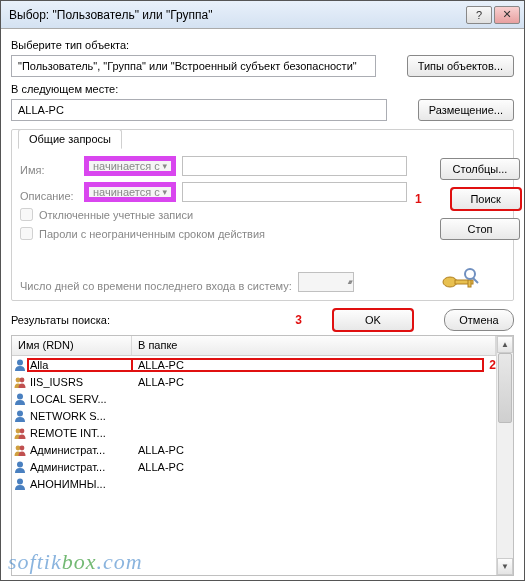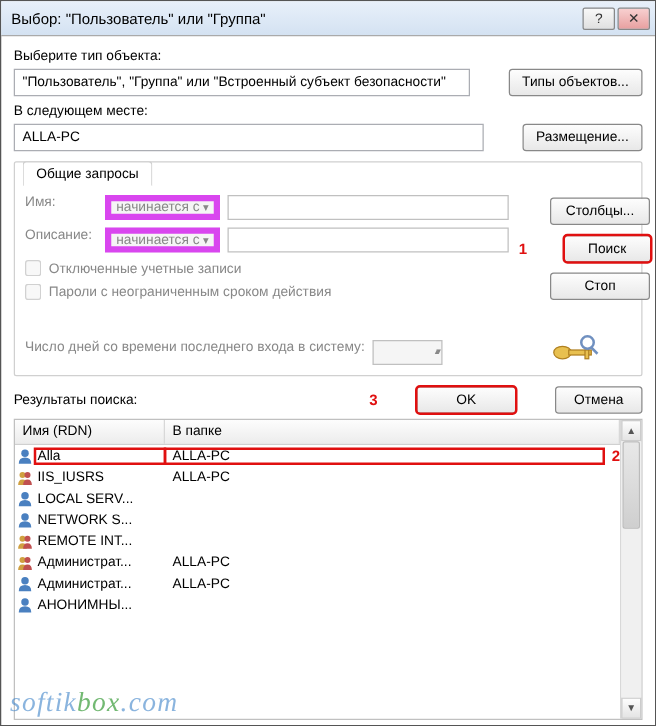--- a/index.html
+++ b/index.html
@@ -76,21 +76,21 @@
   background: #fff;
   border: 1px solid #d0d0d0;
   border-bottom: 1px solid #fff;
   border-radius: 3px 3px 0 0;
   padding: 3px 10px;
   font-size: 11px;
 }
 .query-body { display: flex; gap: 8px; }
 .query-left { flex: 1; display: flex; flex-direction: column; gap: 6px; }
 .query-right { width: 90px; display: flex; flex-direction: column; gap: 8px; padding-top: 2px; }
-.qrow { display: flex; align-items: flex-start; gap: 6px; }
+.qrow { display: flex; align-items: flex-end; gap: 6px; }
 .qlabel { width: 58px; color: #888; }
 .combo {
   border: 5px solid #d946ef;
   background: #f5f5f5;
   height: 20px; width: 92px;
   display: flex; align-items: center; justify-content: space-between;
   padding: 0 4px; color: #888; font-size: 11px;
 }
 .combo::after { content: "▾"; color: #888; font-size: 9px; }
 .qtext {
@@ -221,21 +221,21 @@
           </svg>
         </div>
       </div>
     </div>
 
     <div class="results-bar">
       <span>Результаты поиска:</span>
       <span class="spacer"></span>
       <span class="hl-num">3</span>
       <div class="btn hl-red" style="min-width:80px;">OK</div>
-      <div class="btn" style="min-width:70px;">Отмена</div>
+      <div class="btn" style="min-width:70px;border-radius:10px;">Отмена</div>
     </div>
 
     <div class="list-area">
       <div class="list-cols">
         <div class="list-header">
           <div class="col rdn">Имя (RDN)</div>
           <div class="col folder">В папке</div>
         </div>
         <div class="list-body" id="list-body">
             <div class="list-row sel">

